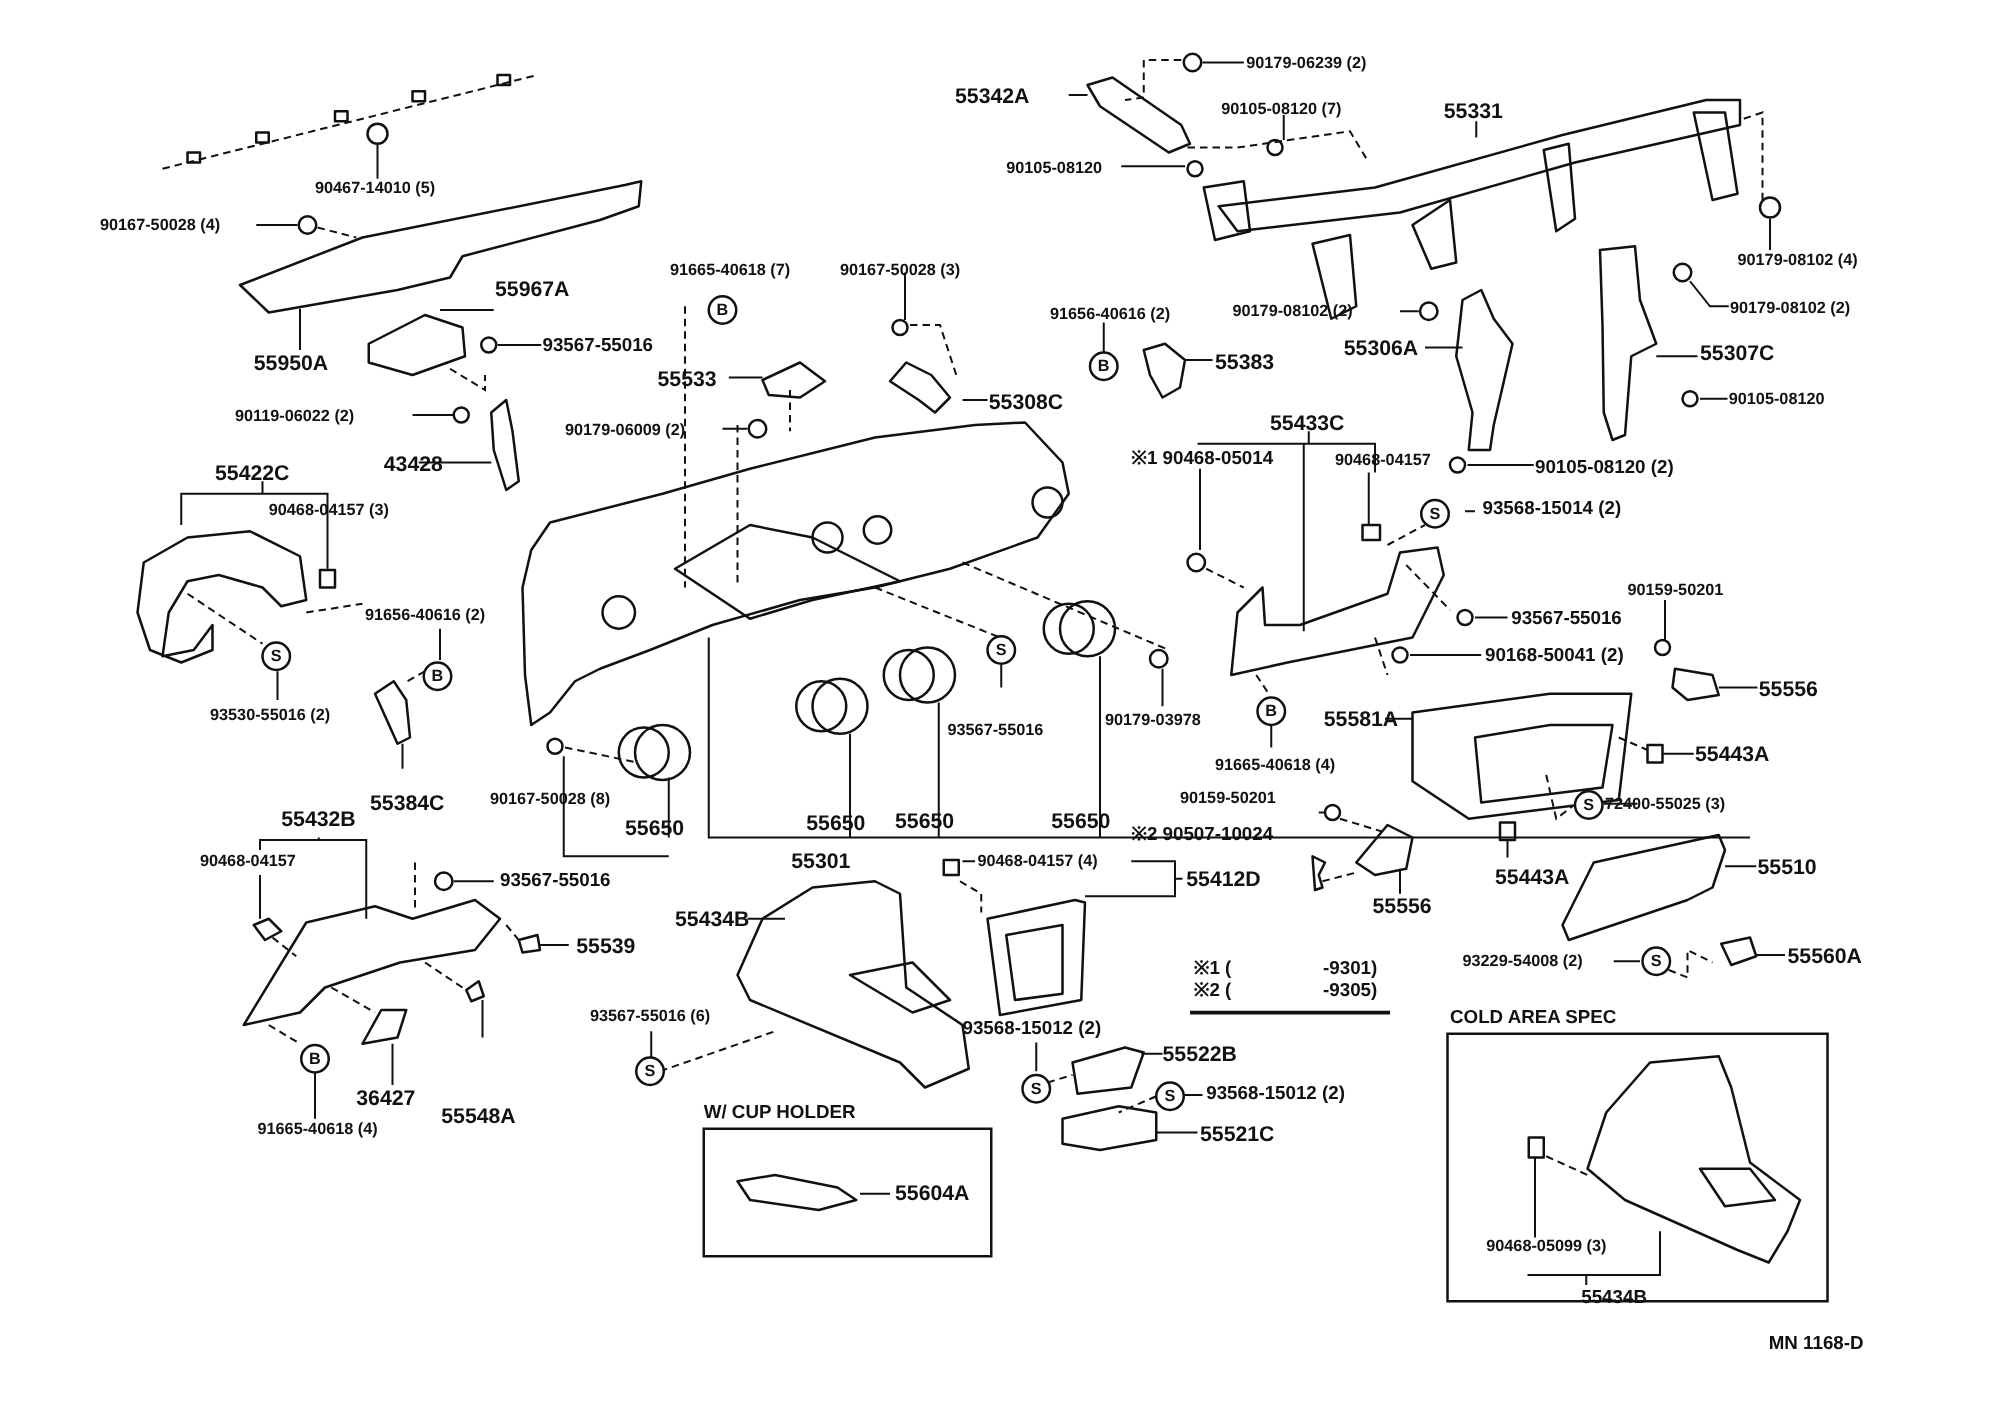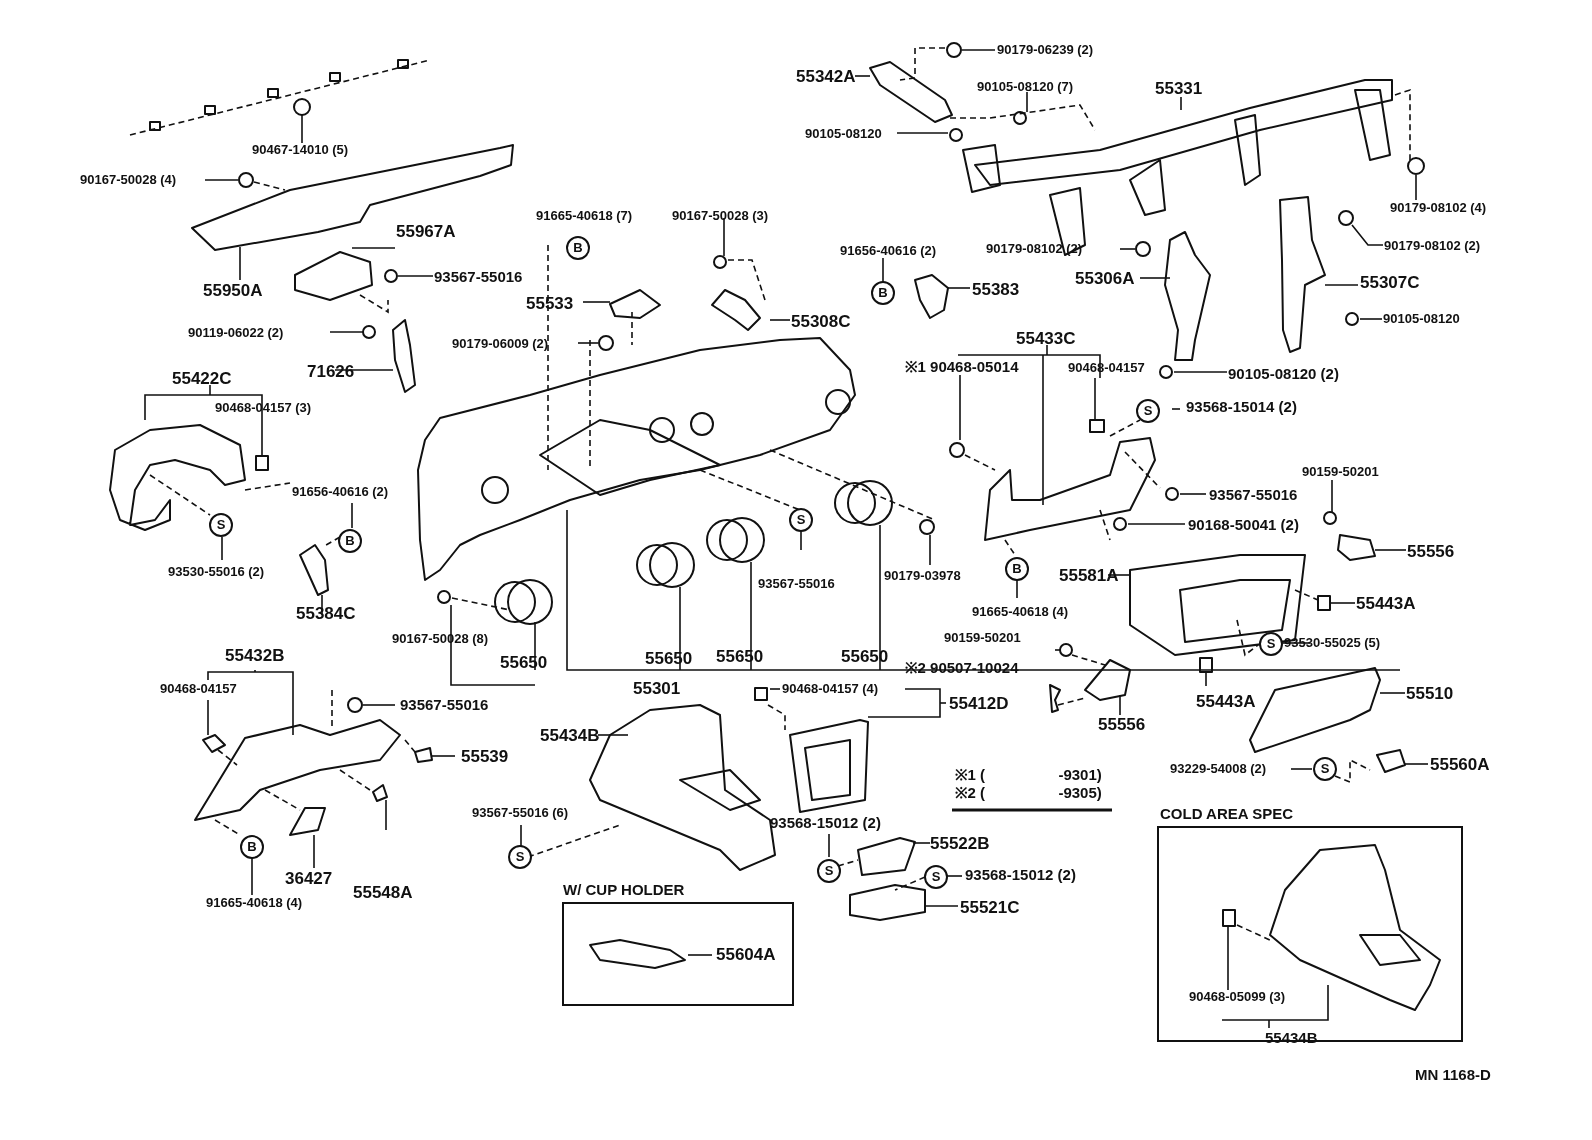--- a/index.html
+++ b/index.html
@@ -303,27 +303,27 @@
 
 <div class="lbl md" style="left:1415px;top:1067px">MN 1168-D</div>
 
 
 <div class="lbl sm" style="left:252px;top:143px">90467-14010 (5)</div>
 <div class="lbl sm" style="left:80px;top:173px">90167-50028 (4)</div>
 <div class="lbl lg" style="left:396px;top:223px">55967A</div>
 <div class="lbl lg" style="left:203px;top:282px">55950A</div>
 <div class="lbl md" style="left:434px;top:269px">93567-55016</div>
 <div class="lbl sm" style="left:188px;top:326px">90119-06022 (2)</div>
-<div class="lbl lg" style="left:307px;top:363px">71626</div>
+<div class="lbl lg" style="left:307px;top:363px">43428</div>
 <div class="lbl sm" style="left:536px;top:209px">91665-40618 (7)</div>
 <div class="lbl sm" style="left:672px;top:209px">90167-50028 (3)</div>
 <div class="lbl lg" style="left:526px;top:295px">55533</div>
 <div class="lbl lg" style="left:791px;top:313px">55308C</div>
 <div class="lbl sm" style="left:452px;top:337px">90179-06009 (2)</div>
-<div class="lbl lg" style="left:796px;top:68px">55342A</div>
+<div class="lbl lg" style="left:764px;top:68px">55342A</div>
 <div class="lbl sm" style="left:997px;top:43px">90179-06239 (2)</div>
 <div class="lbl sm" style="left:977px;top:80px">90105-08120 (7)</div>
 <div class="lbl sm" style="left:805px;top:127px">90105-08120</div>
 <div class="lbl lg" style="left:1155px;top:80px">55331</div>
 <div class="lbl sm" style="left:1390px;top:201px">90179-08102 (4)</div>
 <div class="lbl sm" style="left:986px;top:242px">90179-08102 (2)</div>
 <div class="lbl sm" style="left:1384px;top:239px">90179-08102 (2)</div>
 <div class="lbl sm" style="left:840px;top:244px">91656-40616 (2)</div>
 <div class="lbl lg" style="left:972px;top:281px">55383</div>
 <div class="lbl lg" style="left:1075px;top:270px">55306A</div>
@@ -333,30 +333,30 @@
 <div class="lbl lg" style="left:1016px;top:330px">55433C</div>
 <div class="lbl md" style="left:905px;top:359px">※1 90468-05014</div>
 <div class="lbl sm" style="left:1068px;top:361px">90468-04157</div>
 <div class="lbl md" style="left:1186px;top:399px">93568-15014 (2)</div>
 <div class="lbl md" style="left:1209px;top:487px">93567-55016</div>
 <div class="lbl md" style="left:1188px;top:517px">90168-50041 (2)</div>
 <div class="lbl sm" style="left:1302px;top:465px">90159-50201</div>
 <div class="lbl lg" style="left:1407px;top:543px">55556</div>
 <div class="lbl lg" style="left:1059px;top:567px">55581A</div>
 <div class="lbl lg" style="left:1356px;top:595px">55443A</div>
-<div class="lbl sm" style="left:1284px;top:636px">93530-55025 (5)</div>
+<div class="lbl sm" style="left:1284px;top:636px">72400-55025 (3)</div>
 <div class="lbl lg" style="left:1196px;top:693px">55443A</div>
 <div class="lbl lg" style="left:1406px;top:685px">55510</div>
 <div class="lbl sm" style="left:1170px;top:762px">93229-54008 (2)</div>
 <div class="lbl lg" style="left:1430px;top:756px">55560A</div>
 <div class="lbl lg" style="left:172px;top:370px">55422C</div>
 <div class="lbl sm" style="left:215px;top:401px">90468-04157 (3)</div>
 <div class="lbl sm" style="left:292px;top:485px">91656-40616 (2)</div>
 <div class="lbl sm" style="left:168px;top:565px">93530-55016 (2)</div>
-<div class="lbl lg" style="left:296px;top:605px">55384C</div>
+<div class="lbl lg" style="left:296px;top:634px">55384C</div>
 <div class="lbl sm" style="left:884px;top:569px">90179-03978</div>
 <div class="lbl sm" style="left:972px;top:605px">91665-40618 (4)</div>
 <div class="lbl sm" style="left:758px;top:577px">93567-55016</div>
 <div class="lbl sm" style="left:392px;top:632px">90167-50028 (8)</div>
 <div class="lbl lg" style="left:500px;top:654px">55650</div>
 <div class="lbl lg" style="left:645px;top:650px">55650</div>
 <div class="lbl lg" style="left:716px;top:648px">55650</div>
 <div class="lbl lg" style="left:841px;top:648px">55650</div>
 <div class="lbl lg" style="left:633px;top:680px">55301</div>
 <div class="lbl sm" style="left:944px;top:631px">90159-50201</div>

